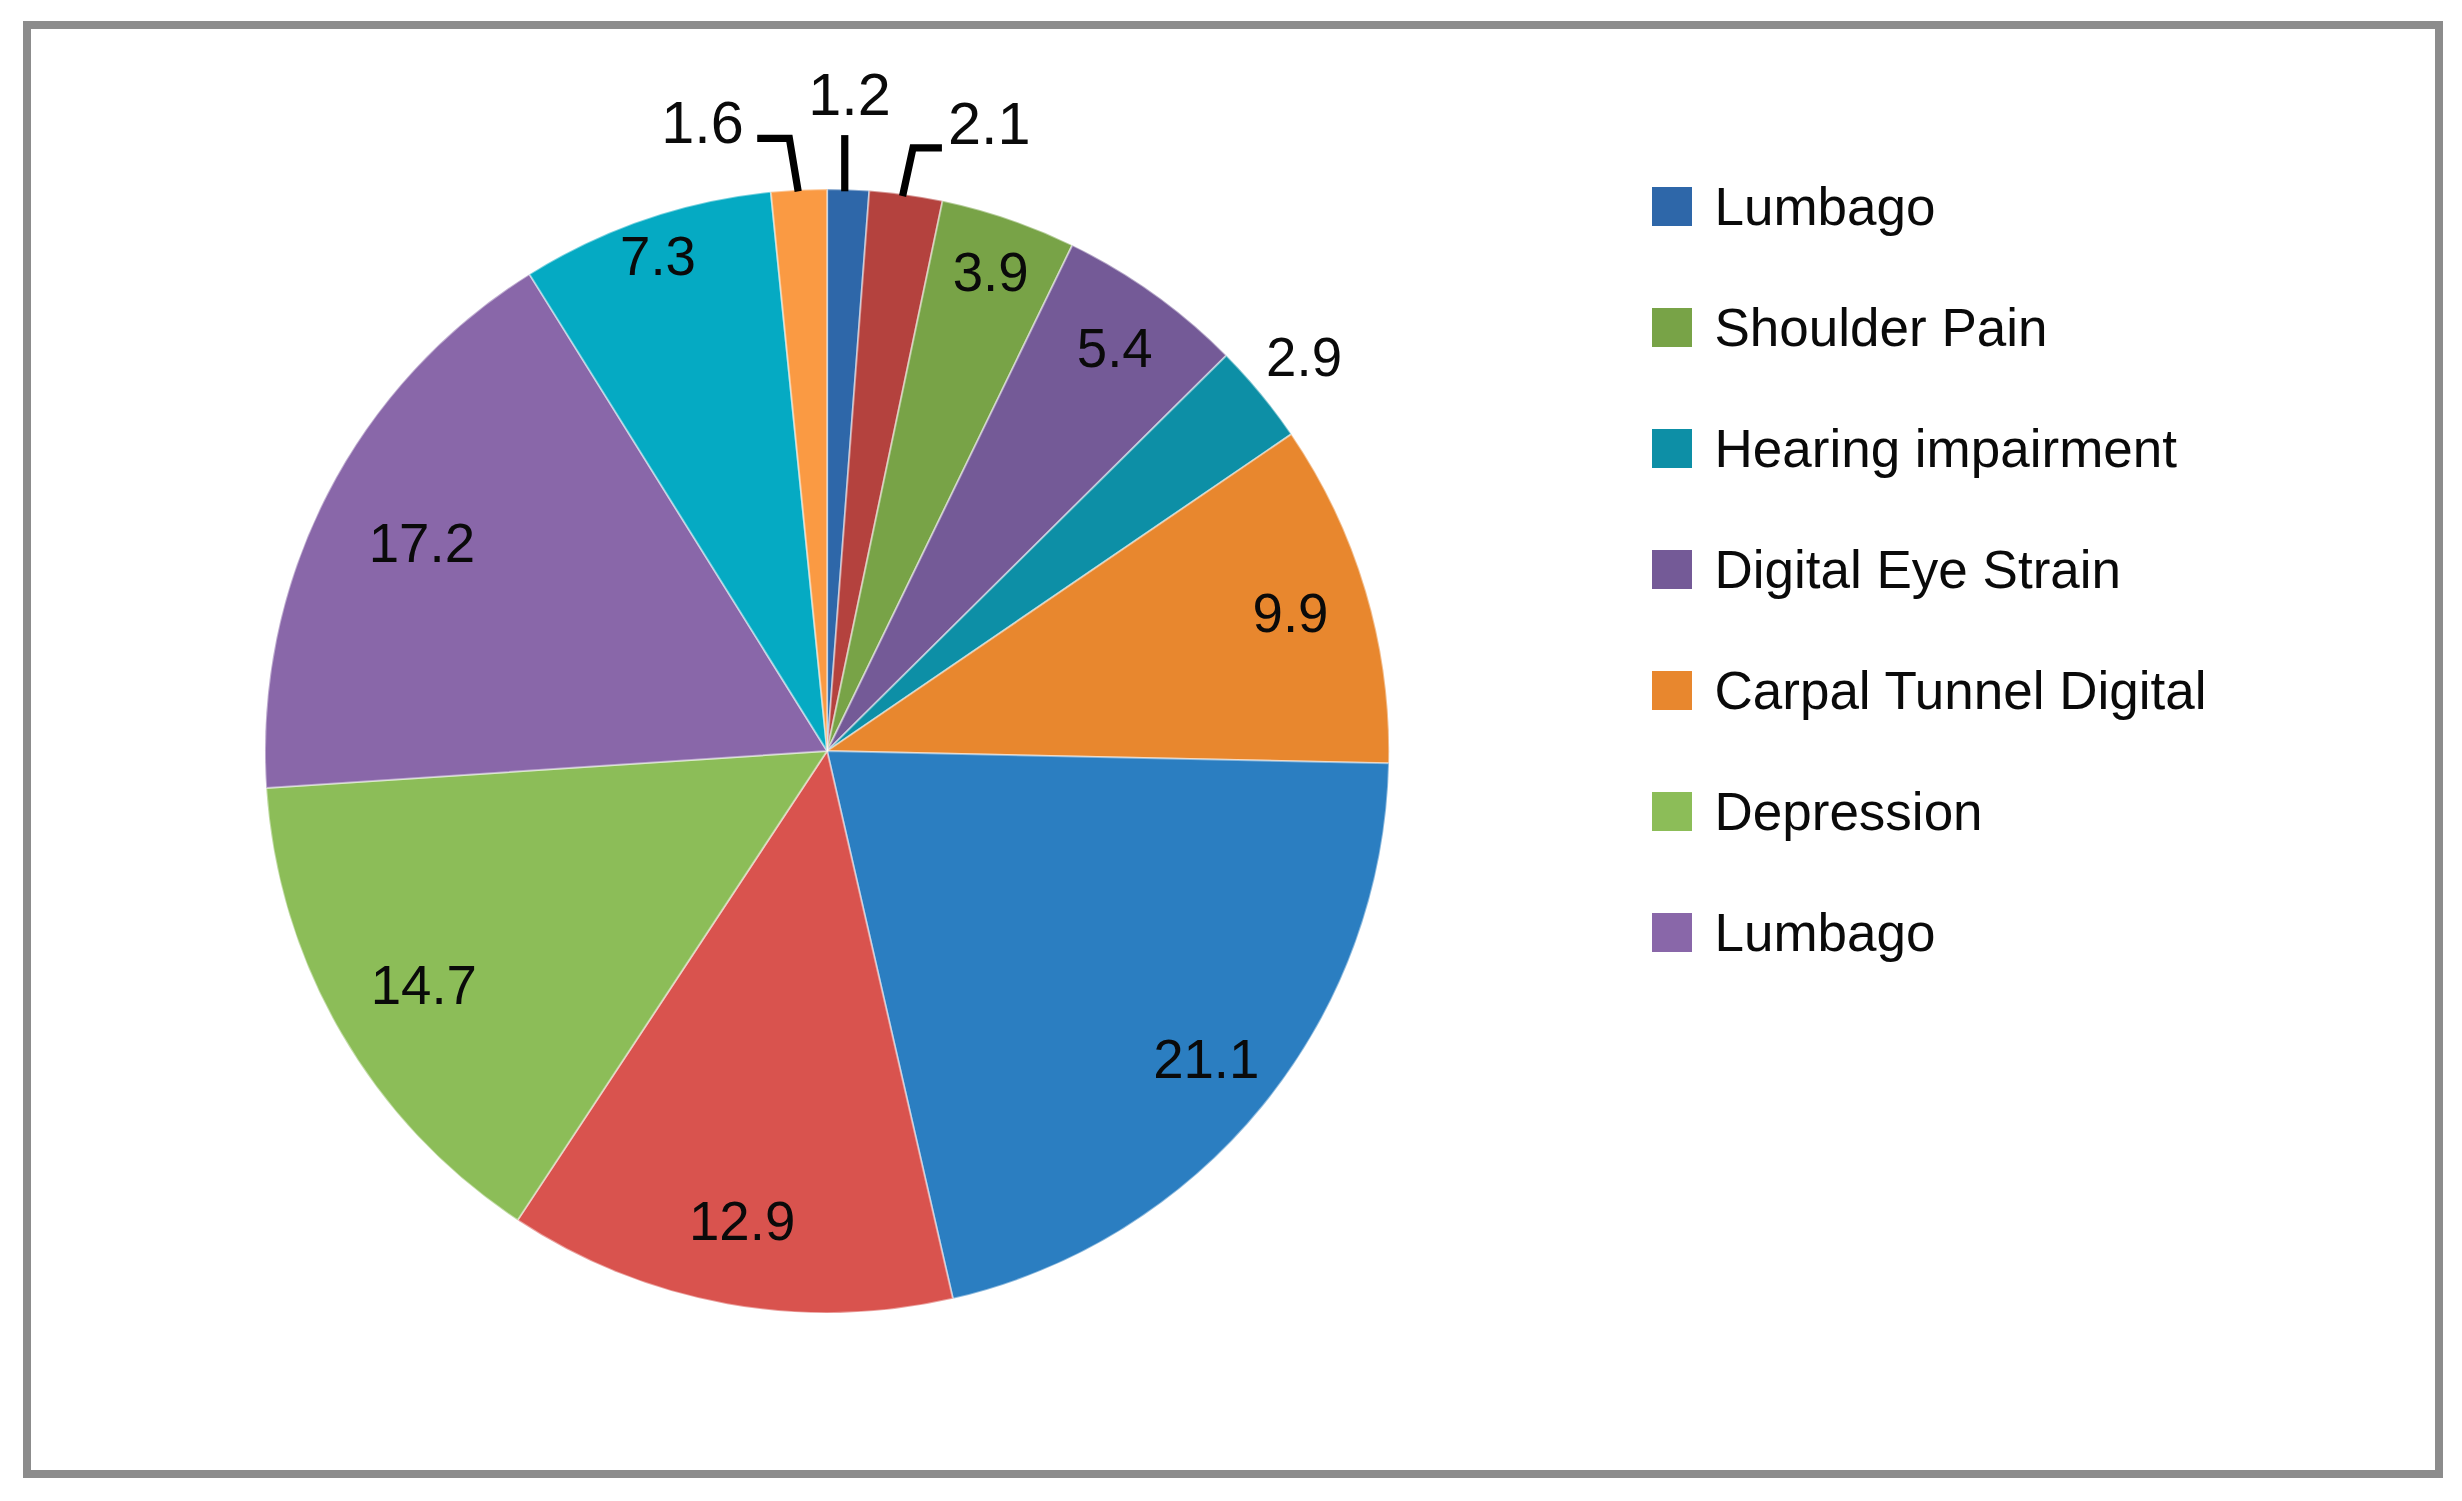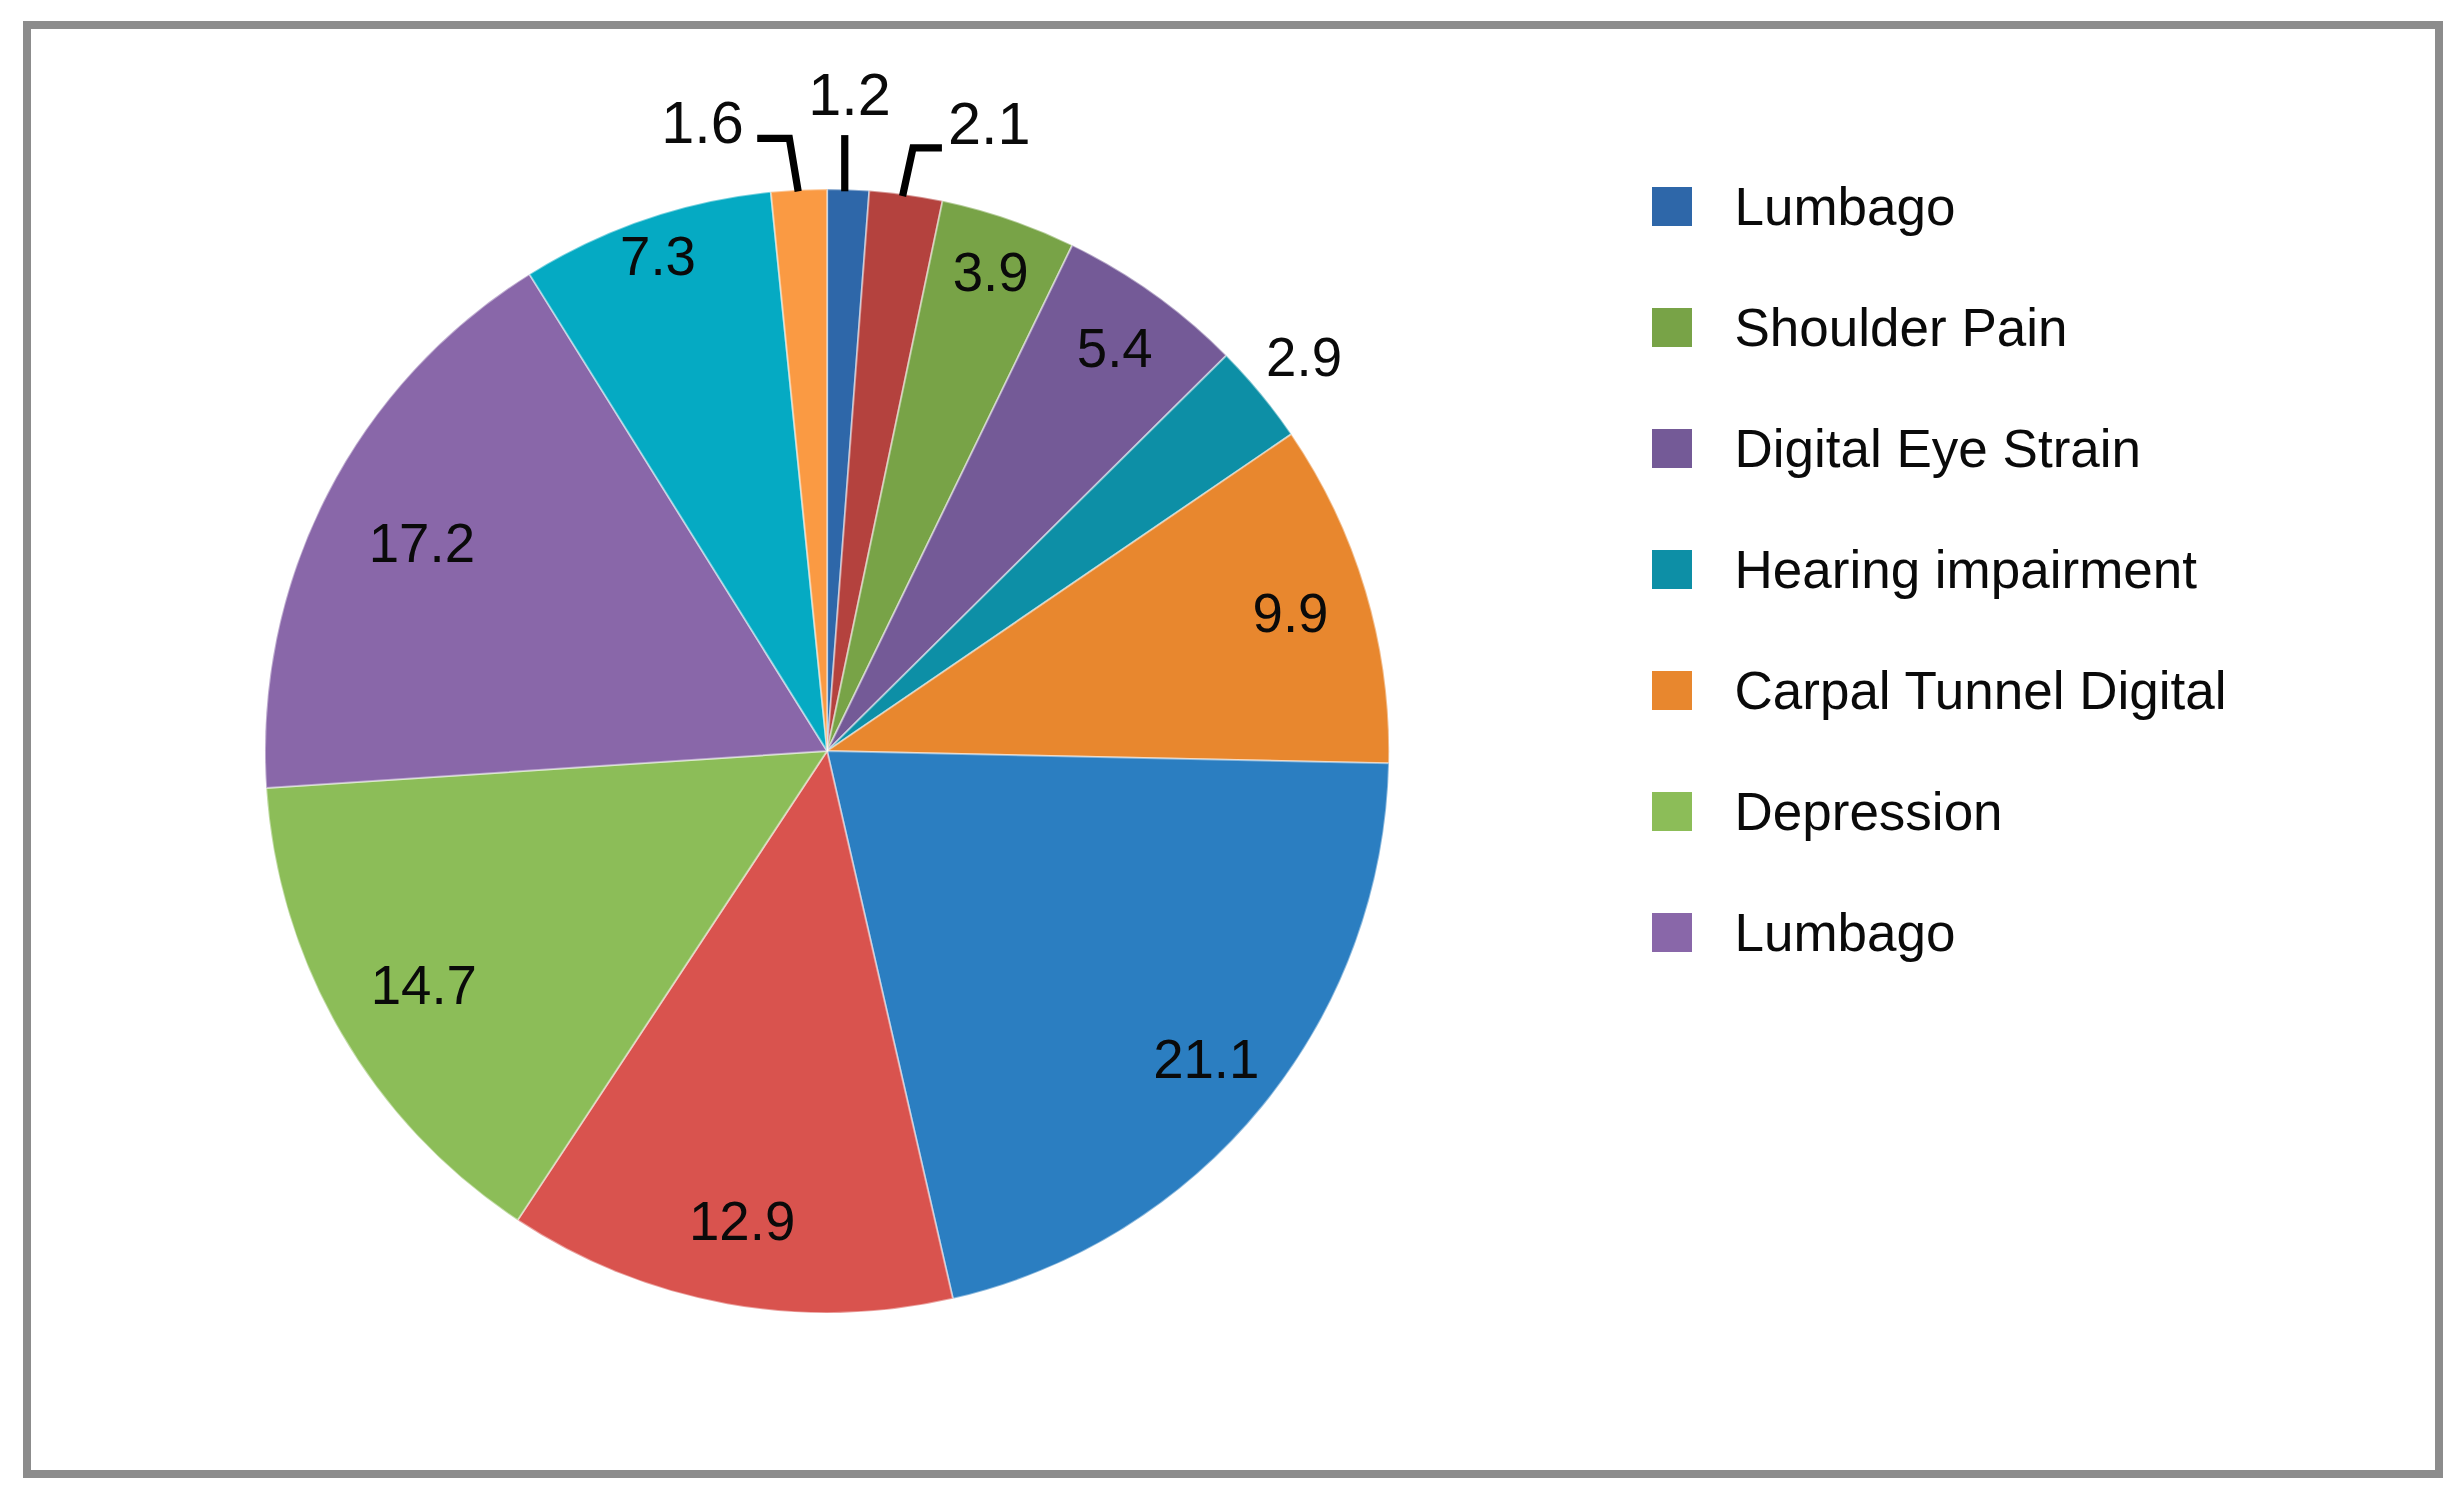--- a/index.html
+++ b/index.html
@@ -58,21 +58,20 @@
     width: 40px;
     height: 39px;
     margin-right: 22.5px;
     flex: 0 0 auto;
   }
   .legend-label {
     font-size: 53px;
     line-height: 1;
     color: #0a0a0a;
     white-space: nowrap;
-    margin-left: 20px;
   }
 </style>
 </head>
 <body>
 
 <div id="figure">
   <div id="chart-frame"></div>
   <svg id="pie-svg" viewBox="0 0 3066 1870" xmlns="http://www.w3.org/2000/svg">
       <path d="M 1030 935 L 1030.0 235.0 A 700 700 0 0 1 1082.6 237.0 Z" fill="#2E67A9" stroke="#ffffff" stroke-opacity="0.45" stroke-width="2.5"></path>
       <polyline points="1052,168 1052,238" fill="none" stroke="#000000" stroke-width="9"></polyline>
@@ -105,26 +104,26 @@
   <div id="legend">
       <div class="legend-row">
         <div class="legend-swatch" style="background: rgb(46, 103, 169);"></div>
         <span class="legend-label">Lumbago</span>
       </div>
       <div class="legend-row">
         <div class="legend-swatch" style="background: rgb(120, 163, 71);"></div>
         <span class="legend-label">Shoulder Pain</span>
       </div>
       <div class="legend-row">
+        <div class="legend-swatch" style="background: rgb(13, 143, 166);"></div>
+        <span class="legend-label">Hearing impairment</span>
+      </div>
+      <div class="legend-row">
         <div class="legend-swatch" style="background: rgb(116, 90, 151);"></div>
         <span class="legend-label">Digital Eye Strain</span>
-      </div>
-      <div class="legend-row">
-        <div class="legend-swatch" style="background: rgb(13, 143, 166);"></div>
-        <span class="legend-label">Hearing impairment</span>
       </div>
       <div class="legend-row">
         <div class="legend-swatch" style="background: rgb(232, 135, 46);"></div>
         <span class="legend-label">Carpal Tunnel Digital</span>
       </div>
       <div class="legend-row">
         <div class="legend-swatch" style="background: rgb(140, 189, 88);"></div>
         <span class="legend-label">Depression</span>
       </div>
       <div class="legend-row">

